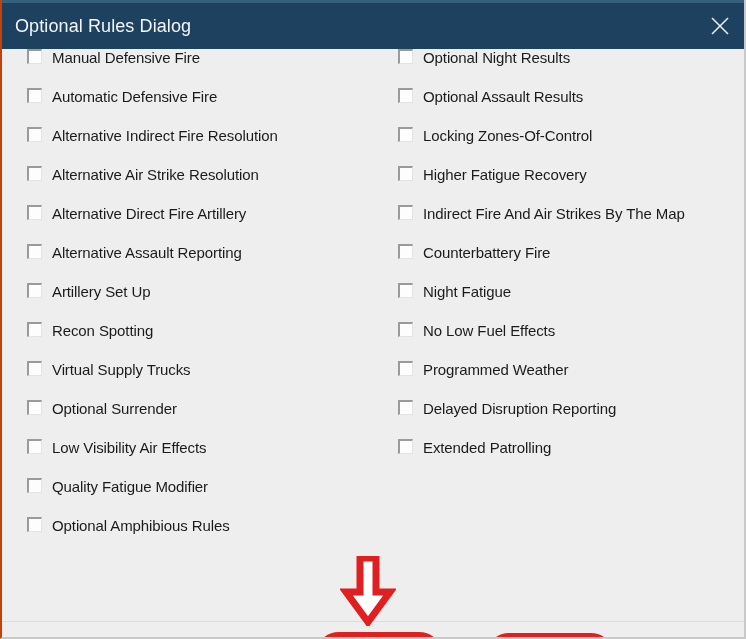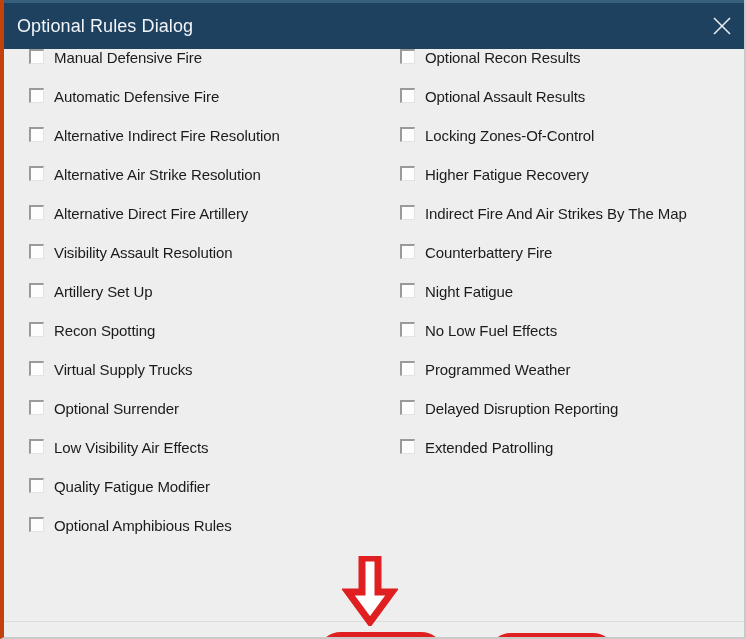--- a/index.html
+++ b/index.html
@@ -11,21 +11,21 @@
   body {
     font-family: "Liberation Sans", sans-serif;
   }
   #dialog {
     position: relative;
     width: 746px;
     height: 639px;
     overflow: hidden;
     background: #eeeeee;
     box-sizing: border-box;
-    border-left: 4px solid #c2410c;
+    border-left: 2px solid #c2410c;
     border-right: 2px solid #c9c9c9;
     border-bottom: 2px solid #c9c9c9;
   }
 
   
   #titlebar {
     position: absolute;
     left: 0; top: 0;
     width: 746px;
     height: 49px;
@@ -168,21 +168,21 @@
         <div class="check-row">
           <span class="checkbox"></span>
           <span class="check-label">Alternative Air Strike Resolution</span>
         </div>
         <div class="check-row">
           <span class="checkbox"></span>
           <span class="check-label">Alternative Direct Fire Artillery</span>
         </div>
         <div class="check-row">
           <span class="checkbox"></span>
-          <span class="check-label">Visibility Assault Resolution</span>
+          <span class="check-label">Alternative Assault Reporting</span>
         </div>
         <div class="check-row">
           <span class="checkbox"></span>
           <span class="check-label">Artillery Set Up</span>
         </div>
         <div class="check-row">
           <span class="checkbox"></span>
           <span class="check-label">Recon Spotting</span>
         </div>
         <div class="check-row">
@@ -202,21 +202,21 @@
           <span class="check-label">Quality Fatigue Modifier</span>
         </div>
         <div class="check-row">
           <span class="checkbox"></span>
           <span class="check-label">Optional Amphibious Rules</span>
         </div>
       </div>
     <div class="column" id="col-right">
         <div class="check-row">
           <span class="checkbox"></span>
-          <span class="check-label">Optional Recon Results</span>
+          <span class="check-label">Optional Night Results</span>
         </div>
         <div class="check-row">
           <span class="checkbox"></span>
           <span class="check-label">Optional Assault Results</span>
         </div>
         <div class="check-row">
           <span class="checkbox"></span>
           <span class="check-label">Locking Zones-Of-Control</span>
         </div>
         <div class="check-row">

